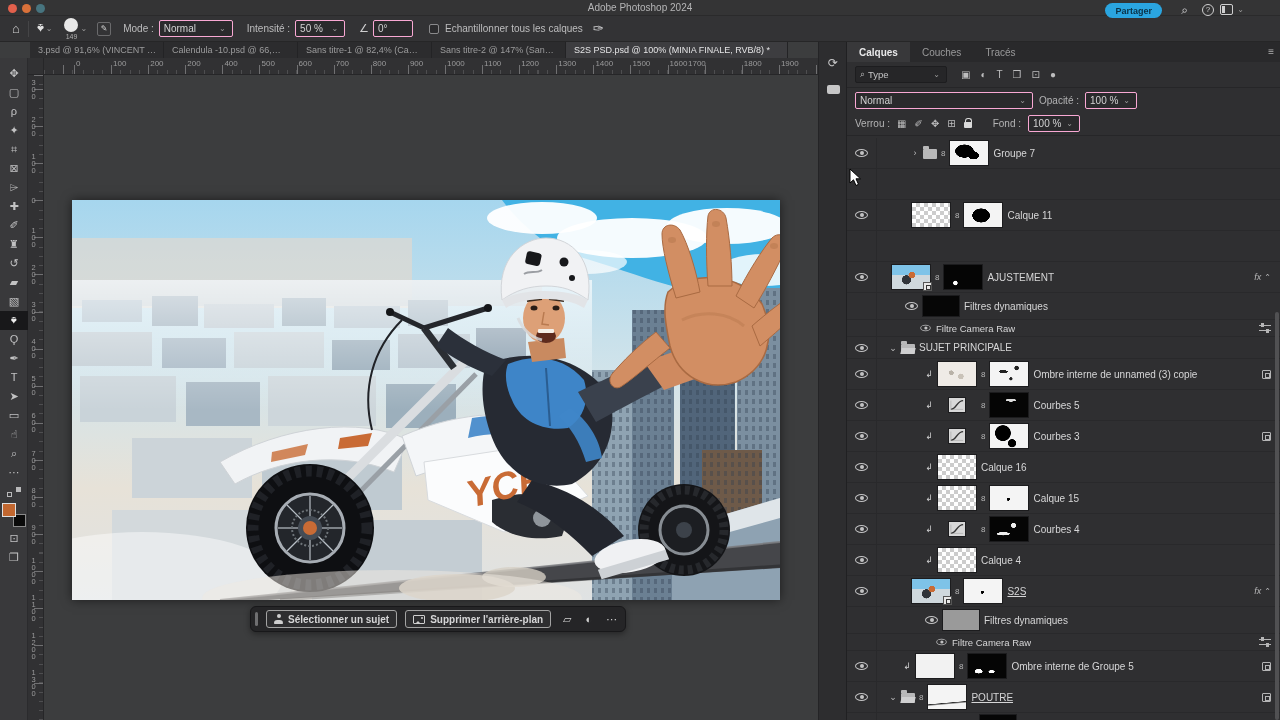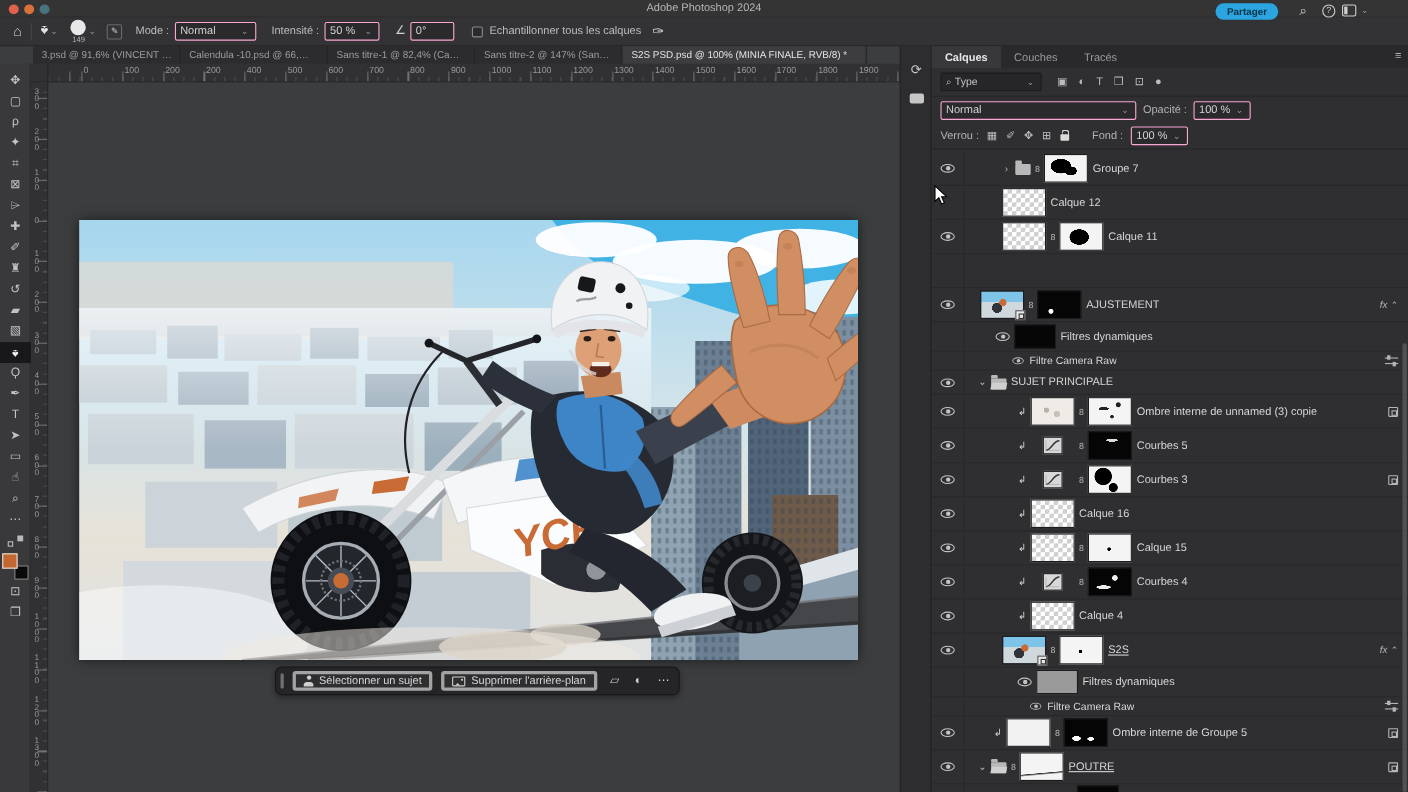--- a/index.html
+++ b/index.html
@@ -54,21 +54,21 @@
   .swatches{position:relative;width:24px;height:24px;margin:2px auto;}
   .swatches .fg{position:absolute;left:0;top:0;width:14px;height:14px;border:1px solid #e0e0e0;}
   .swatches .bg{position:absolute;right:0;bottom:0;width:13px;height:13px;border:1px solid #8a8a8a;background:#050505;}
   
   #pasteboard{position:absolute;left:44px;top:75px;width:774px;height:645px;background:#3c3d3e;}
   #canvas{position:absolute;left:72px;top:200px;width:708px;height:400px;box-shadow:0 0 10px rgba(0,0,0,.55);background:#888;}
   #canvas svg{display:block;}
   
   #ctxbar{position:absolute;left:250px;top:606px;height:26px;background:#252527;border:1px solid #18181a;border-radius:6px;box-shadow:0 2px 6px rgba(0,0,0,.4);display:flex;align-items:center;padding:0 8px 0 4px;gap:8px;font-size:10px;color:#d6d6d7;}
   #ctxbar .grip{width:3px;height:14px;background:#6f6f71;border-radius:2px;}
-  .ctxbtn{height:18px;border:3px solid #a3a3a3;border-radius:3px;display:flex;align-items:center;padding:0 7px;gap:5px;background:#2e2e30;}
+  .ctxbtn{height:18px;border:1px solid #a3a3a3;border-radius:3px;display:flex;align-items:center;padding:0 7px;gap:5px;background:#2e2e30;font-weight:bold;}
   .ctxic{font-size:11px;color:#cfcfcf;line-height:1;}
   .person{position:relative;width:9px;height:10px;}
   .person::before{content:"";position:absolute;left:2.5px;top:0;width:4px;height:4px;border-radius:50%;background:#cfcfcf;}
   .person::after{content:"";position:absolute;left:0;bottom:0;width:9px;height:4.5px;border-radius:4px 4px 1px 1px;background:#cfcfcf;}
   .imgic{position:relative;width:12px;height:9px;border:1px solid #cfcfcf;border-radius:1px;overflow:hidden;}
   .imgic::after{content:"";position:absolute;left:0;bottom:-2px;border:4px solid transparent;border-bottom:4px solid #cfcfcf;}
   .imgic::before{content:"";position:absolute;right:1.5px;top:1px;width:2px;height:2px;border-radius:50%;background:#cfcfcf;}
   
   #dockcol{position:absolute;left:818px;top:42px;width:28px;height:678px;background:#2d2d2f;border-left:1px solid #242426;}
   .dockic{width:28px;height:26px;display:flex;align-items:center;justify-content:center;color:#c6c6c7;font-size:12px;}
@@ -190,21 +190,21 @@
     <span class="hlab" style="left: 307.7px;">700</span>
     <span class="hlab" style="left: 344.8px;">800</span>
     <span class="hlab" style="left: 381.9px;">900</span>
     <span class="hlab" style="left: 419px;">1000</span>
     <span class="hlab" style="left: 456.1px;">1100</span>
     <span class="hlab" style="left: 493.2px;">1200</span>
     <span class="hlab" style="left: 530.3px;">1300</span>
     <span class="hlab" style="left: 567.4px;">1400</span>
     <span class="hlab" style="left: 604.5px;">1500</span>
     <span class="hlab" style="left: 641.6px;">1600</span>
-    <span class="hlab" style="left: 678px;">1700</span>
+    <span class="hlab" style="left: 660px;">1700</span>
     <span class="hlab" style="left: 715.8px;">1800</span>
     <span class="hlab" style="left: 752.9px;">1900</span>
   </div>
 <div id="vruler">
     <span class="vlab" style="top: 3.5px;">3
 0
 0</span>
     <span class="vlab" style="top: 40.6px;">2
 0
 0</span>
@@ -585,27 +585,20 @@
           <span class="chain">8</span>
           <span class="thumbwrap">
             <span class="thumb t-std" style="display: block; background: radial-gradient(40% 45% at 38% 42%, rgb(0, 0, 0) 0px, rgb(0, 0, 0) 60%, transparent 62%), radial-gradient(25% 30% at 62% 60%, rgb(0, 0, 0) 0px, rgb(0, 0, 0) 55%, transparent 57%) rgb(244, 244, 244);"></span>
           </span>
           <span class="lname">Groupe 7</span>
           <span class="rowspace"></span>
         </span>
       </div>
       <div class="lrow" style="height: 31px;">
         <span class="eyecell"></span>
-        <span class="rowbody" style="padding-left: 34px;">
-          <span class="thumbwrap">
-            <span class="thumb t-std checker" style="display: block;"></span>
-          </span>
-          <span class="lname">Calque 12</span>
-          <span class="rowspace"></span>
-        </span>
       </div>
       <div class="lrow" style="height: 31px;">
         <span class="eyecell">
           <span class="eye"></span>
         </span>
         <span class="rowbody" style="padding-left: 34px;">
           <span class="thumbwrap">
             <span class="thumb t-std checker" style="display: block;"></span>
           </span>
           <span class="chain">8</span>

